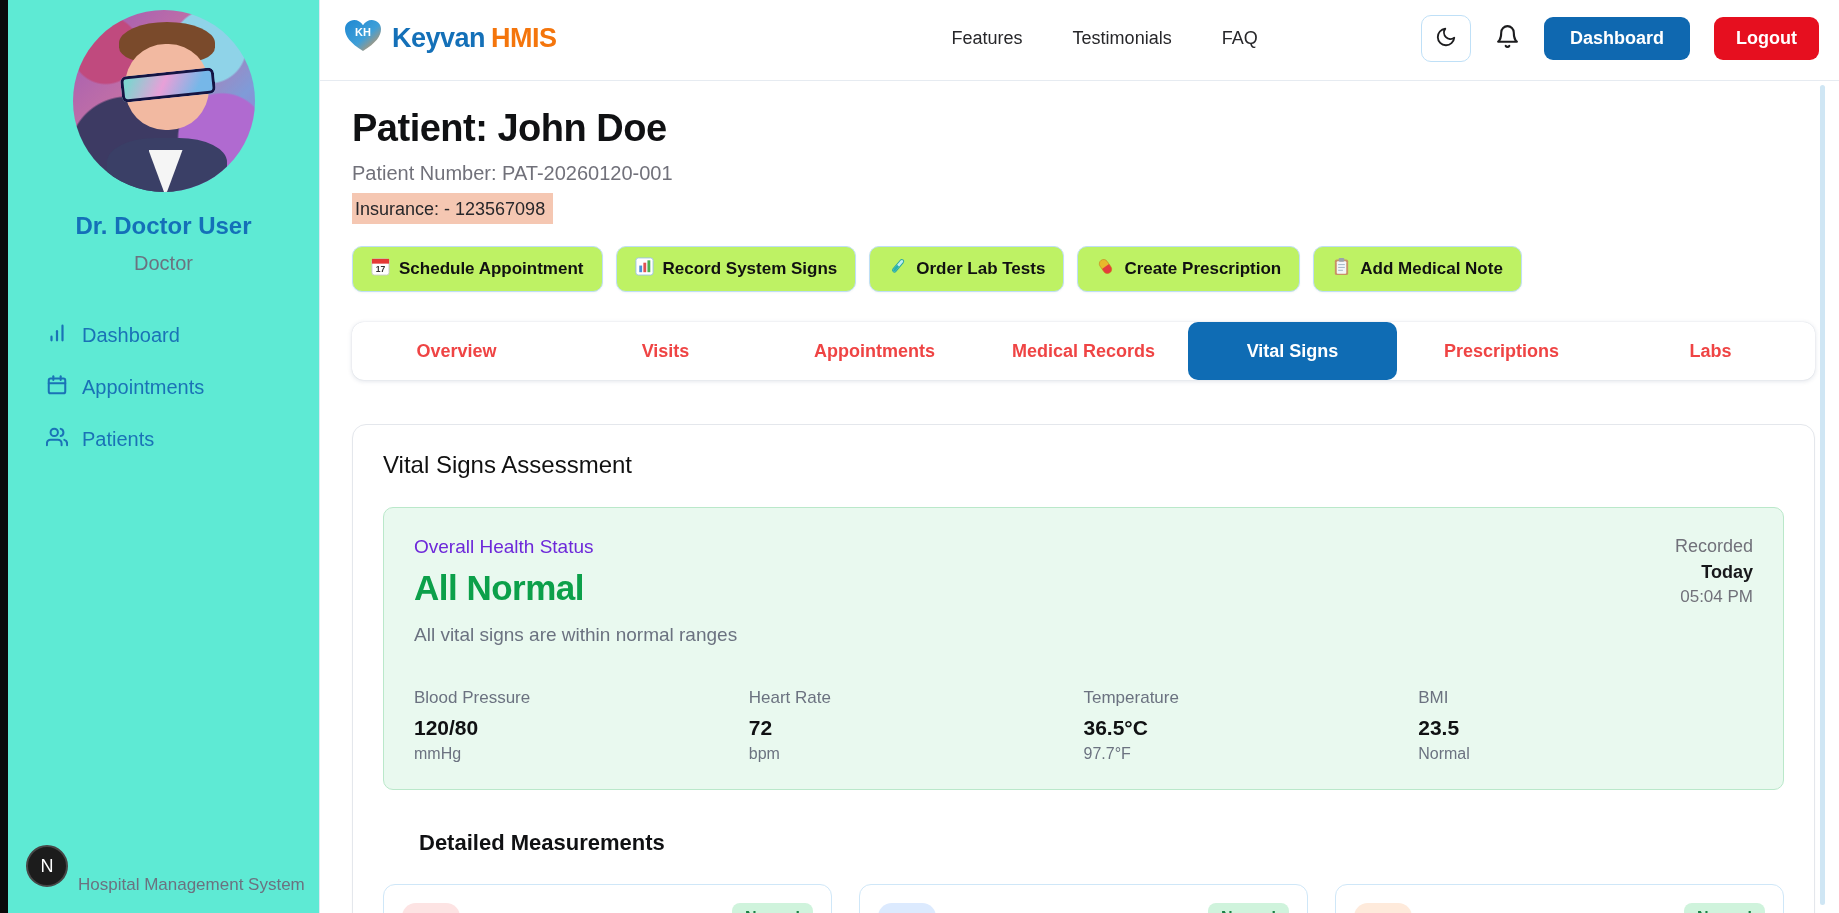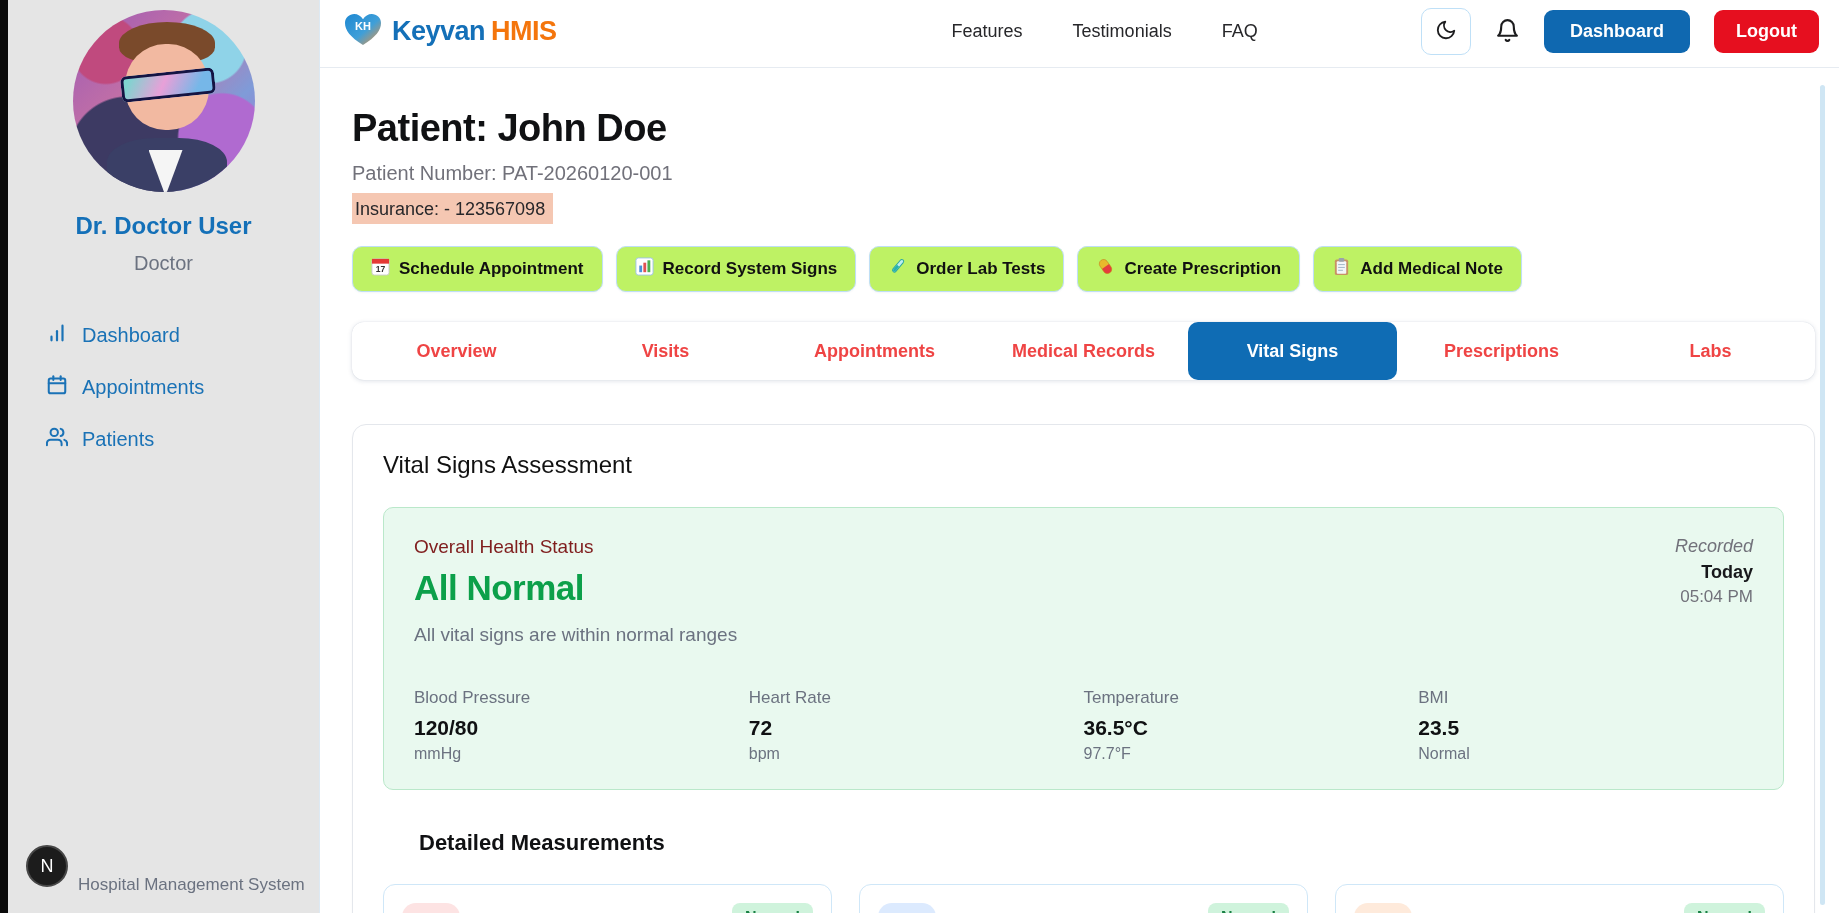--- a/index.html
+++ b/index.html
@@ -4,21 +4,21 @@
 <style>
   * { margin:0; padding:0; box-sizing:border-box; }
   html,body { width:1839px; height:913px; overflow:hidden; background:#fff;
     font-family:"Liberation Sans", sans-serif; color:#18181b; }
 
   
   .edge-strip { position:fixed; left:0; top:0; width:8px; height:100%; background:#0a0a0a; z-index:40; }
 
   
   .sidebar { position:fixed; left:8px; top:0; width:312px; height:100%;
-    background:#e5e5e5; border-right:1px solid #dde9f3; z-index:30;
+    background:#5eead4; border-right:1px solid #dde9f3; z-index:30;
     display:flex; flex-direction:column; align-items:center; padding-top:10px; }
   .avatar { width:182px; height:182px; border-radius:50%; overflow:hidden; position:relative;
     background:
       radial-gradient(circle at 75% 20%, #8fd3e8 0 18%, transparent 19%),
       radial-gradient(circle at 18% 22%, #c04a7e 0 16%, transparent 17%),
       radial-gradient(circle at 82% 70%, #b06ad0 0 22%, transparent 23%),
       radial-gradient(circle at 30% 80%, #3d3a63 0 30%, transparent 31%),
       radial-gradient(circle at 50% 42%, #f0a8b8 0 30%, transparent 31%),
       linear-gradient(135deg,#9b59b6,#c471a5 40%,#7f9bd8 70%,#b06ad0); }
   .avatar .hair { position:absolute; top:12px; left:46px; width:96px; height:42px; border-radius:50% 50% 40% 40%; background:#7a4a2b; }
@@ -33,21 +33,21 @@
   .side-nav { margin-top:40px; width:100%; padding-left:38px; display:flex; flex-direction:column; gap:12px; }
   .side-item { display:flex; align-items:center; gap:14px; height:40px; color:#1a72b6;
     font-size:20px; cursor:pointer; }
   .side-item svg { flex:0 0 auto; }
   .side-footer { margin-top:auto; width:100%; padding:0 0 14px 18px; display:flex; align-items:flex-end; gap:10px; }
   .n-badge { width:42px; height:42px; border-radius:50%; background:#1c1c1c; border:2px solid #474747;
     color:#fff; font-size:18px; display:flex; align-items:center; justify-content:center; margin-bottom:12px; }
   .side-footer-text { font-size:17px; color:#6b7280; padding-bottom:4px; }
 
   
-  .navbar { position:fixed; left:320px; top:0; right:0; height:68px; background:#fff;
+  .navbar { position:fixed; left:320px; top:0; right:0; height:81px; background:#fff;
     border-bottom:1px solid #e6ebf1; display:flex; align-items:center; padding:0 20px 4px 24px; z-index:20; }
   .brand { display:flex; align-items:center; gap:10px; }
   .brand-text { font-size:27px; font-weight:700; letter-spacing:-0.5px; }
   .brand-text .kv { color:#1470b8; } .brand-text .hm { color:#f4750c; margin-left:6px; }
   .nav-links { display:flex; gap:50px; margin-left:395px; }
   .nav-link { font-size:18px; color:#27272a; cursor:pointer; }
   .nav-controls { margin-left:auto; display:flex; align-items:center; gap:24px; }
   .icon-btn { width:50px; height:47px; border:1px solid #bfe0f7; border-radius:10px; background:#fff;
     display:flex; align-items:center; justify-content:center; cursor:pointer; }
   .bell-btn { background:none; border:none; cursor:pointer; display:flex; }
@@ -76,25 +76,25 @@
     color:#ef4444; cursor:pointer; border-radius:10px; }
   .tab.active { background:#0f6cb4; color:#fff; }
 
   .main-card { margin-top:44px; border:1px solid #e4e7ec; border-radius:14px;
     box-shadow:0 1px 2px rgba(20,40,80,.04); padding:26px 30px 30px; min-height:640px; }
   .section-title { font-size:24px; font-weight:400; color:#111; }
 
   .status-panel { margin-top:28px; background:#e9f9ef; border:1px solid #bae8ca; border-radius:10px;
     padding:28px 30px 26px; }
   .status-top { display:flex; justify-content:space-between; }
-  .status-label { font-size:19px; color:#7f1d1d; }
+  .status-label { font-size:19px; color:#6d28d9; }
   .status-value { margin-top:10px; font-size:35px; font-weight:800; color:#0ca04a; letter-spacing:-0.5px; }
   .status-desc { margin-top:16px; font-size:19px; color:#6b7280; }
   .recorded { text-align:right; }
-  .recorded-label { font-size:18px; color:#71717a;font-style:italic; }
+  .recorded-label { font-size:18px; color:#71717a; }
   .recorded-day { margin-top:5px; font-size:18px; font-weight:700; color:#17181b; }
   .recorded-time { margin-top:4px; font-size:17px; color:#71717a; }
   .metrics { margin-top:42px; display:grid; grid-template-columns:repeat(4,1fr); }
   .metric-label { font-size:17px; color:#6b7280; }
   .metric-value { margin-top:8px; font-size:21px; font-weight:700; color:#101113; }
   .metric-unit { margin-top:5px; font-size:16px; color:#6b7280; }
 
   .detail-title { margin-top:40px; font-size:22px; font-weight:700; color:#101113;margin-left:36px; }
   .detail-cards { margin-top:28px; display:grid; grid-template-columns:repeat(3,1fr); gap:27px; }
   .detail-card { border:1px solid #cfe7f8; border-radius:12px; height:150px; padding:18px;

